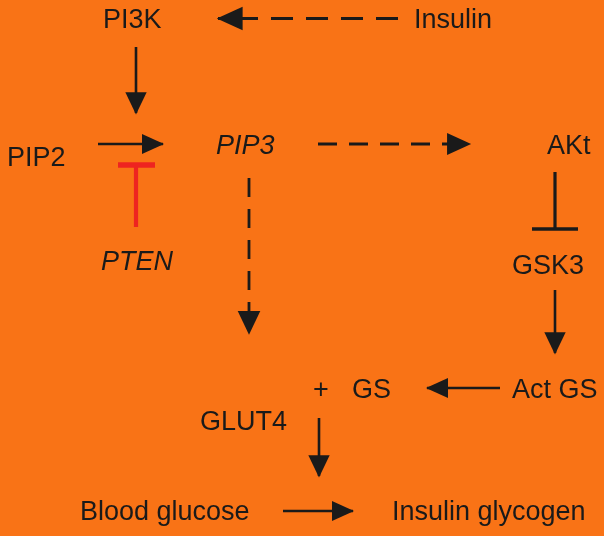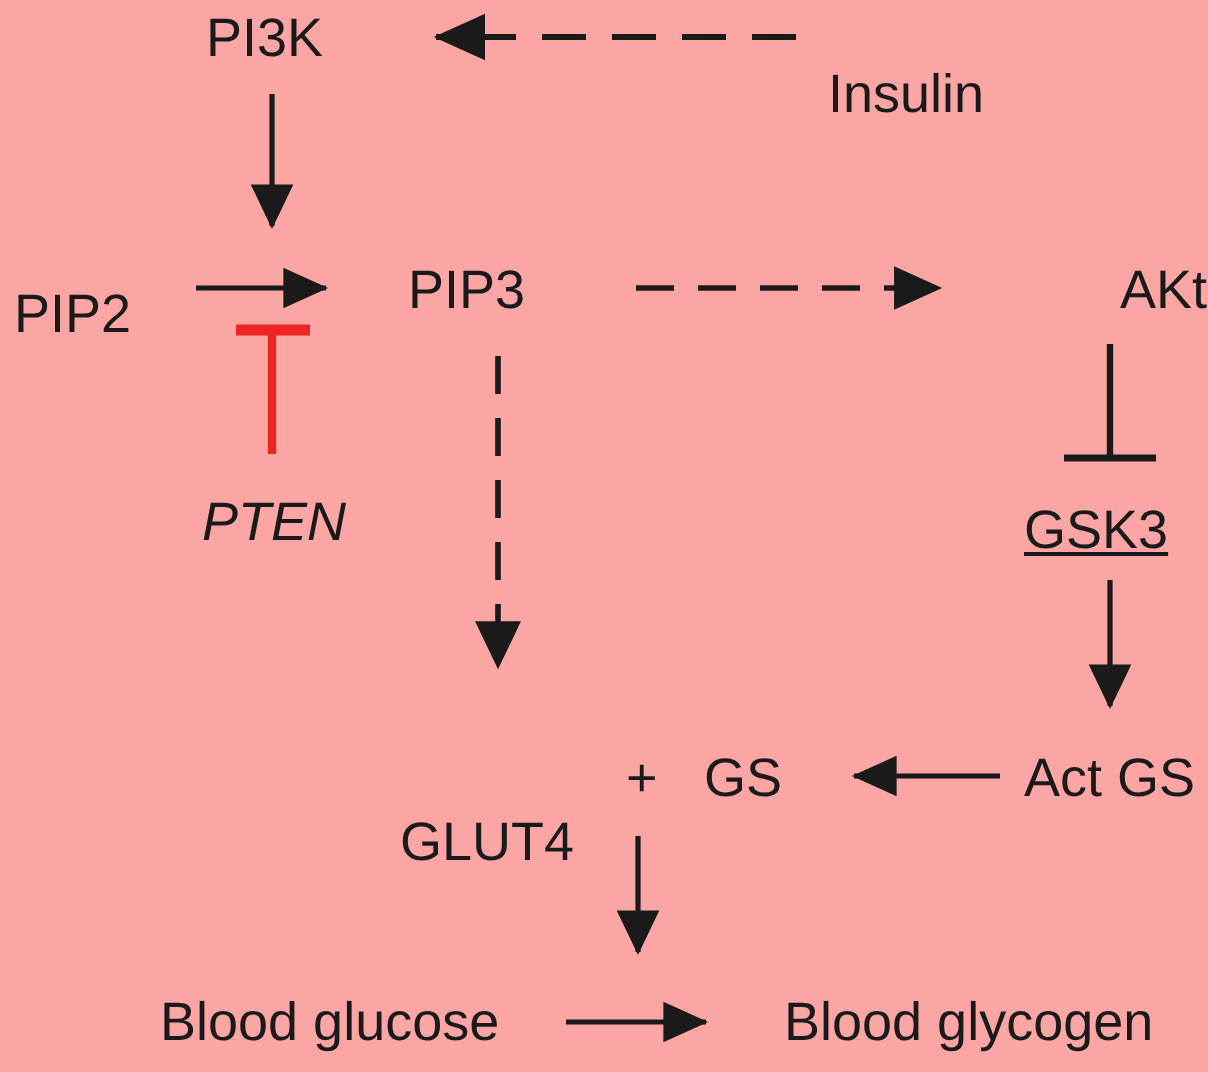--- a/index.html
+++ b/index.html
@@ -4,21 +4,21 @@
 <style>
   html, body {
     margin: 0;
     padding: 0;
     background: #ffffff;
   }
   #canvas {
     position: relative;
     width: 604px;
     height: 536px;
-    background: #fca5a5;
+    background: #f97316;
     font-family: "Liberation Sans", sans-serif;
     overflow: hidden;
   }
   #svg-layer {
     position: absolute;
     left: 0;
     top: 0;
     width: 604px;
     height: 536px;
   }
@@ -101,37 +101,37 @@
       <line x1="319" y1="418" x2="319" y2="476" stroke="#1a1a1a" stroke-width="2.6" marker-end="url(#arrow-down)"></line>
     </g>
 
     <g>
       <line x1="283" y1="511" x2="353" y2="511" stroke="#1a1a1a" stroke-width="2.6" marker-end="url(#arrow-right)"></line>
     </g>
   </svg>
 
   <div class="node-label" style="left:103px; top:6px;">PI3K</div>
 
-  <div class="node-label" style="left:414px; top:6px;margin-top:28px;">Insulin</div>
+  <div class="node-label" style="left:414px; top:6px;">Insulin</div>
 
   <div class="node-label" style="left:7px; top:144px;">PIP2</div>
 
-  <div class="node-label" style="left:204px; top:132px;">PIP3</div>
+  <div class="node-label" style="left:216px; top:132px;font-style:italic;">PIP3</div>
 
-  <div class="node-label" style="left:560px; top:132px;">AKt</div>
+  <div class="node-label" style="left:547px; top:132px;">AKt</div>
 
   <div class="node-label" style="left:101px; top:248px;font-style:italic;">PTEN</div>
 
-  <div class="node-label" style="left:512px; top:252px;text-decoration:underline;">GSK3</div>
+  <div class="node-label" style="left:512px; top:252px;">GSK3</div>
 
   <div class="node-label" style="left:200px; top:376px;margin-top:32px;">GLUT4</div>
 
   <div class="plus-sign" style="left:313px; top:376px;">+</div>
 
   <div class="node-label" style="left:352px; top:376px;text-align:right;">GS</div>
 
   <div class="node-label" style="left:512px; top:376px;">Act GS</div>
 
   <div class="node-label" style="left:80px; top:498px;">Blood glucose</div>
 
-  <div class="node-label" style="left:392px; top:498px;">Blood glycogen</div>
+  <div class="node-label" style="left:392px; top:498px;">Insulin glycogen</div>
 
 </div>
 
 </body></html>

